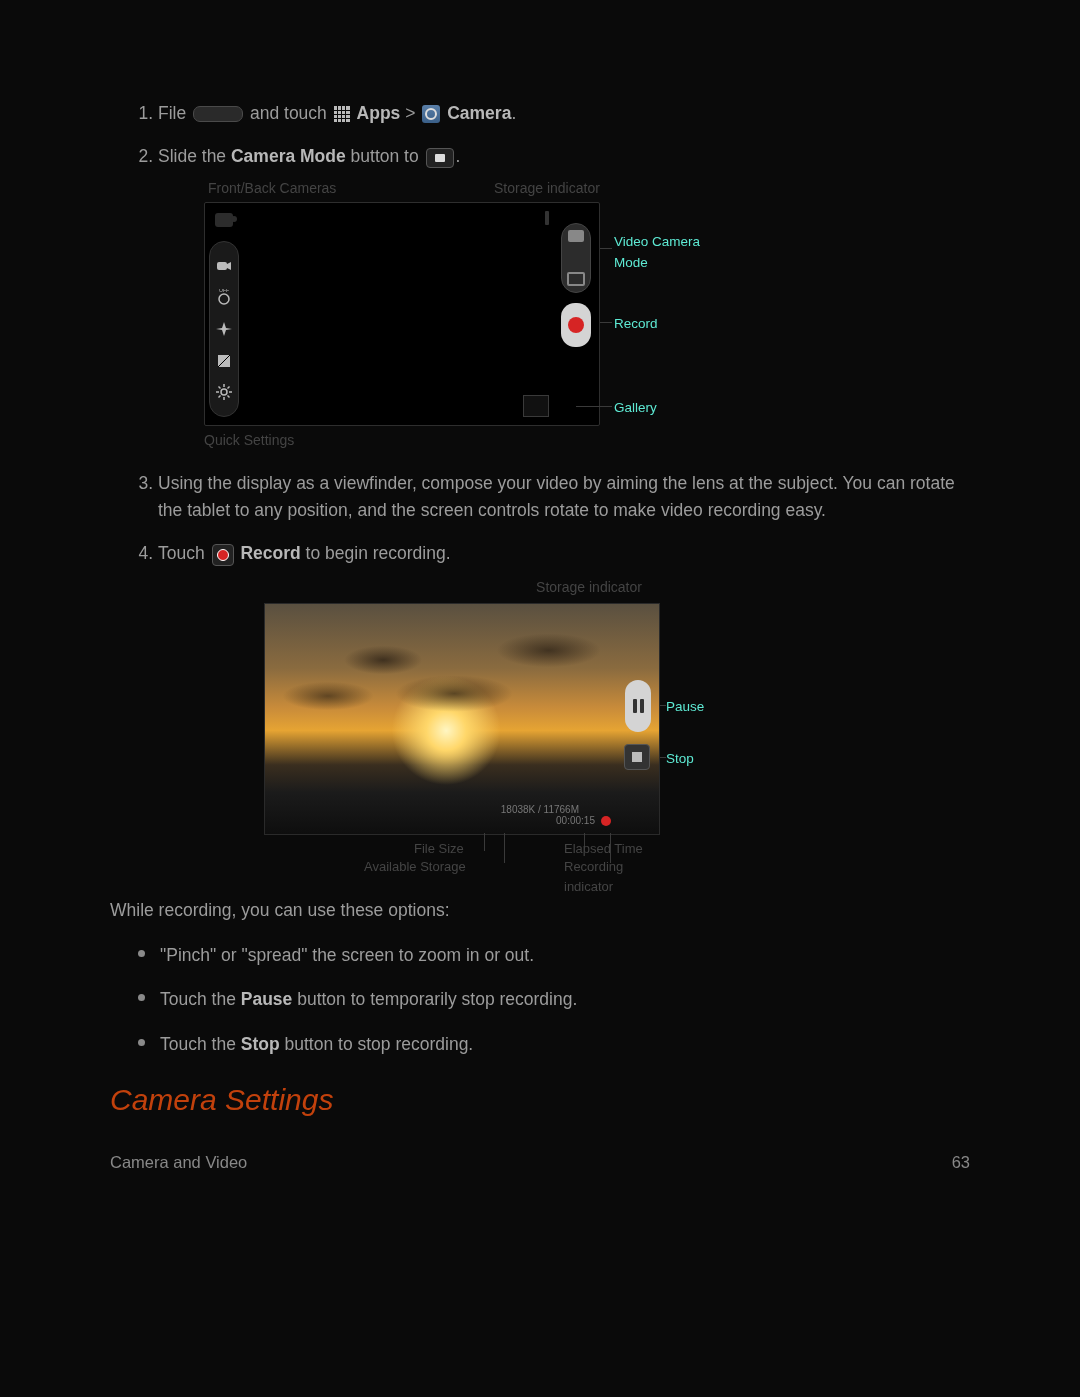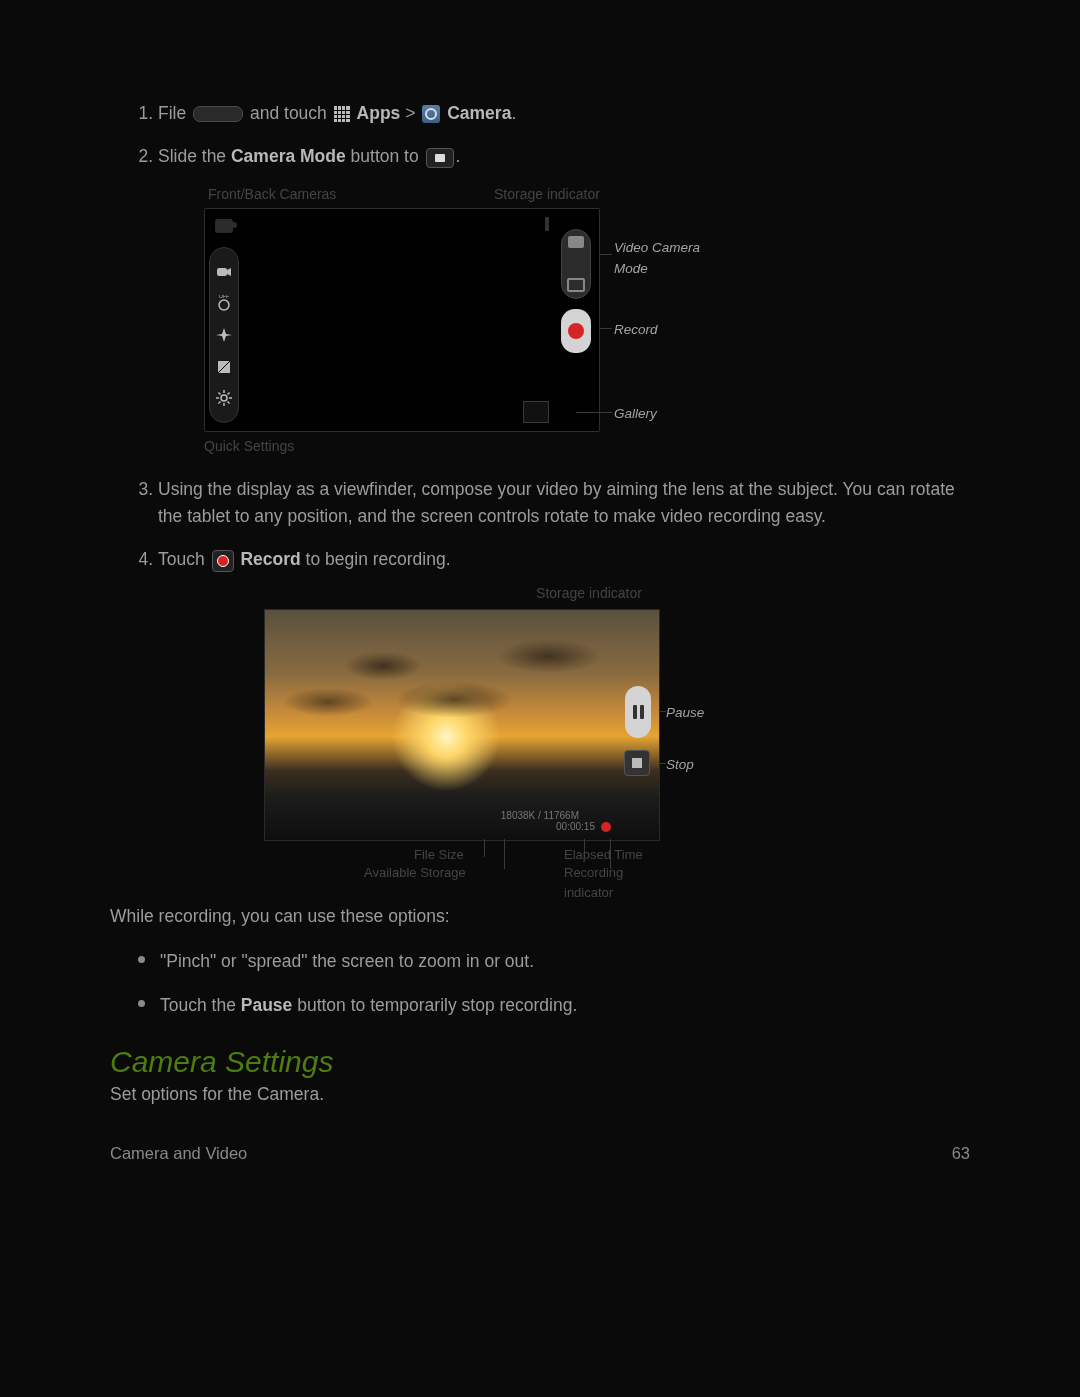--- a/index.html
+++ b/index.html
@@ -87,21 +87,21 @@
   }
   .record-chip::after {
     content:"";
     width: 10px; height: 10px;
     background: #d62424;
     border-radius: 50%;
     border: 1px solid #fff;
   }
 
   
-  .fig1-wrap { margin: 14px 0 18px 46px; position: relative; width: 600px; }
+  .fig1-wrap { margin: 8px 0 18px 46px; position: relative; width: 600px; }
   .fig-label { color: #444; font-size: 14px; }
   .row-top { position: relative; height: 22px; }
   .row-top .l1 { position:absolute; left: 4px; top:0; }
   .row-top .l2 { position:absolute; left: 290px; top:0; }
   .fig1 {
     position: relative;
     width: 394px; height: 222px;
     background: #000;
     border: 1px solid #2e2e2e;
     border-radius: 2px;
@@ -142,21 +142,21 @@
     background:#d4d4d4;
     border-radius:14px;
     display:flex;align-items:center;justify-content:center;
   }
   .record-btn::after{content:"";width:16px;height:16px;border-radius:50%;background:#d62424;}
   .gallery-thumb {
     position:absolute; right:50px; bottom:8px;
     width:24px;height:20px;background:#111;border:1px solid #3a3a3a;
   }
   .lead-line { position:absolute; background:#3a3a3a; height:1px; }
-  .side-label { position:absolute; color:#a3a3a3; font-size:13.5px; font-style:italic; }
+  .side-label { position:absolute; color:#5eead4; font-size:13.5px; }
   .qs-label { padding-top:4px; }
 
   
   .fig2-wrap { margin: 10px 0 18px 46px; position: relative; width: 640px; }
   .fig2-top-label { text-align:center; color:#444; font-size:14px; margin-left:130px; margin-bottom:4px;}
   .fig2 {
     position: relative;
     width: 394px; height: 230px;
     margin-left: 60px;
     border: 1px solid #2a2a2a;
@@ -199,21 +199,21 @@
   .bottom-lead { position:absolute; width:1px; background:#3a3a3a; }
 
   .body-text { font-size: 17.5px; line-height:1.55; margin: 14px 0; }
   ul.opts { list-style: none; padding-left: 50px; margin: 6px 0 24px 0;}
   ul.opts li { position:relative; margin: 18px 0; font-size:17.5px; line-height:1.5;}
   ul.opts li::before {
     content:""; position:absolute; left:-22px; top:8px;
     width:7px;height:7px;background:#8a8a8a;border-radius:50%;
   }
   h2.section {
-    color:#4d7c0f; font-style:italic; font-weight:normal;
+    color:#c2410c; font-style:italic; font-weight:normal;
     font-size:30px; margin: 26px 0 2px 0;
   }
   .footer {
     display:flex; justify-content:space-between;
     font-size:16.5px; color:#888; margin-top:36px;
   }
 </style>
 </head>
 <body>
 
@@ -350,22 +350,24 @@
     </li>
   </ol>
 
   <p class="body-text">While recording, you can use these options:</p>
 
   <ul class="opts">
     <li>"Pinch" or "spread" the screen to zoom in or out.</li>
     <li>
       <span>Touch the </span><b>Pause</b><span> button to temporarily stop recording.</span>
     </li>
+    <li>
+      <span>Touch the </span><b>Stop</b><span> button to stop recording.</span>
+    </li>
   </ul>
 
   <h2 class="section">Camera Settings</h2>
-  <p class="body-text" style="margin-top:2px;">Set options for the Camera.</p>
 
   <div class="footer">
     <span>Camera and Video</span>
     <span>63</span>
   </div>
 </div>
 
 </body></html>

